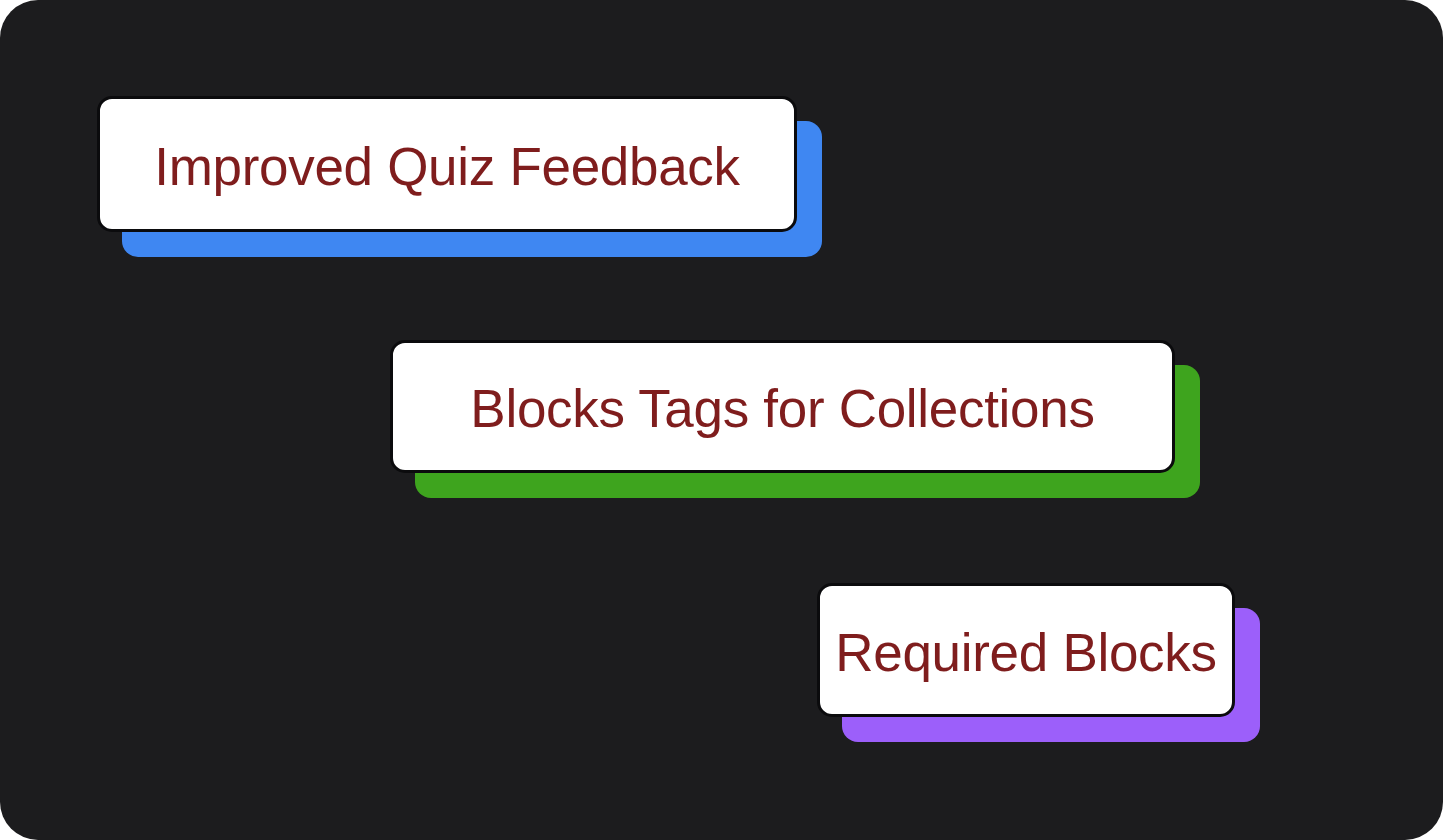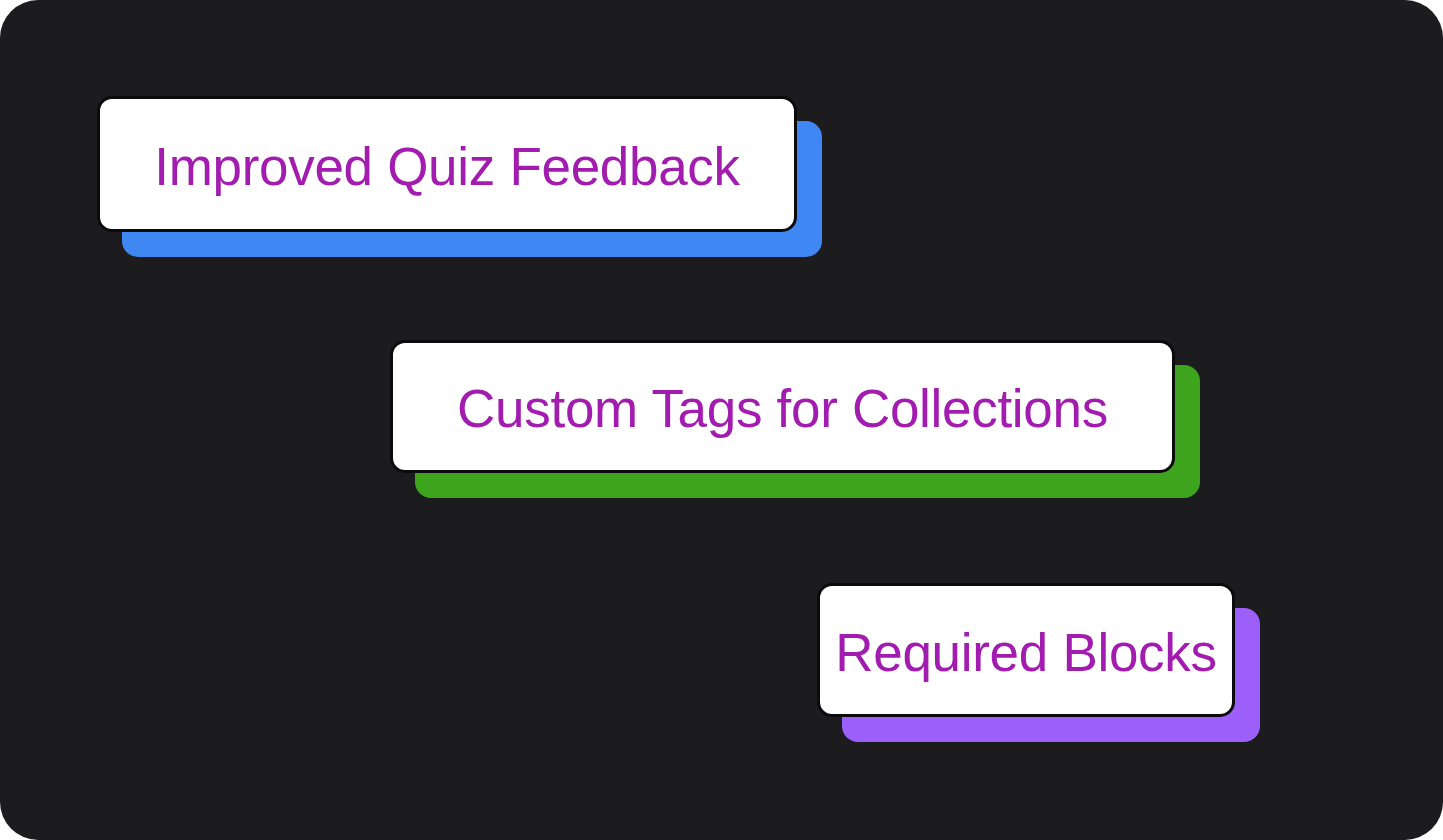--- a/index.html
+++ b/index.html
@@ -40,21 +40,21 @@
     border: 3px solid #0b0b0d;
     border-radius: 15px;
     display: flex;
     align-items: center;
     justify-content: center;
     cursor: pointer;
   }
   .card-label {
     font-size: 53px;
     font-weight: 500;
-    color: #a21caf;
+    color: #7f1d1d;
     letter-spacing: -0.3px;
     white-space: nowrap;
     position: relative;
     top: 2px;
   }
   .g1 { left: 97px;  top: 96px;  width: 700px; height: 136px; }
   .g2 { left: 390px; top: 340px; width: 785px; height: 133px; }
   .g3 { left: 817px; top: 583px; width: 418px; height: 134px; }
 </style>
 </head>
@@ -65,21 +65,21 @@
   <div class="card-group g1">
     <div class="card-shadow" style="background-color: rgb(63, 135, 242);"></div>
     <div class="card">
       <span class="card-label">Improved Quiz Feedback</span>
     </div>
   </div>
 
   <div class="card-group g2">
     <div class="card-shadow" style="background-color: rgb(62, 164, 30);"></div>
     <div class="card">
-      <span class="card-label">Custom Tags for Collections</span>
+      <span class="card-label">Blocks Tags for Collections</span>
     </div>
   </div>
 
   <div class="card-group g3">
     <div class="card-shadow" style="background-color: rgb(156, 95, 250);"></div>
     <div class="card">
       <span class="card-label">Required Blocks</span>
     </div>
   </div>
 

